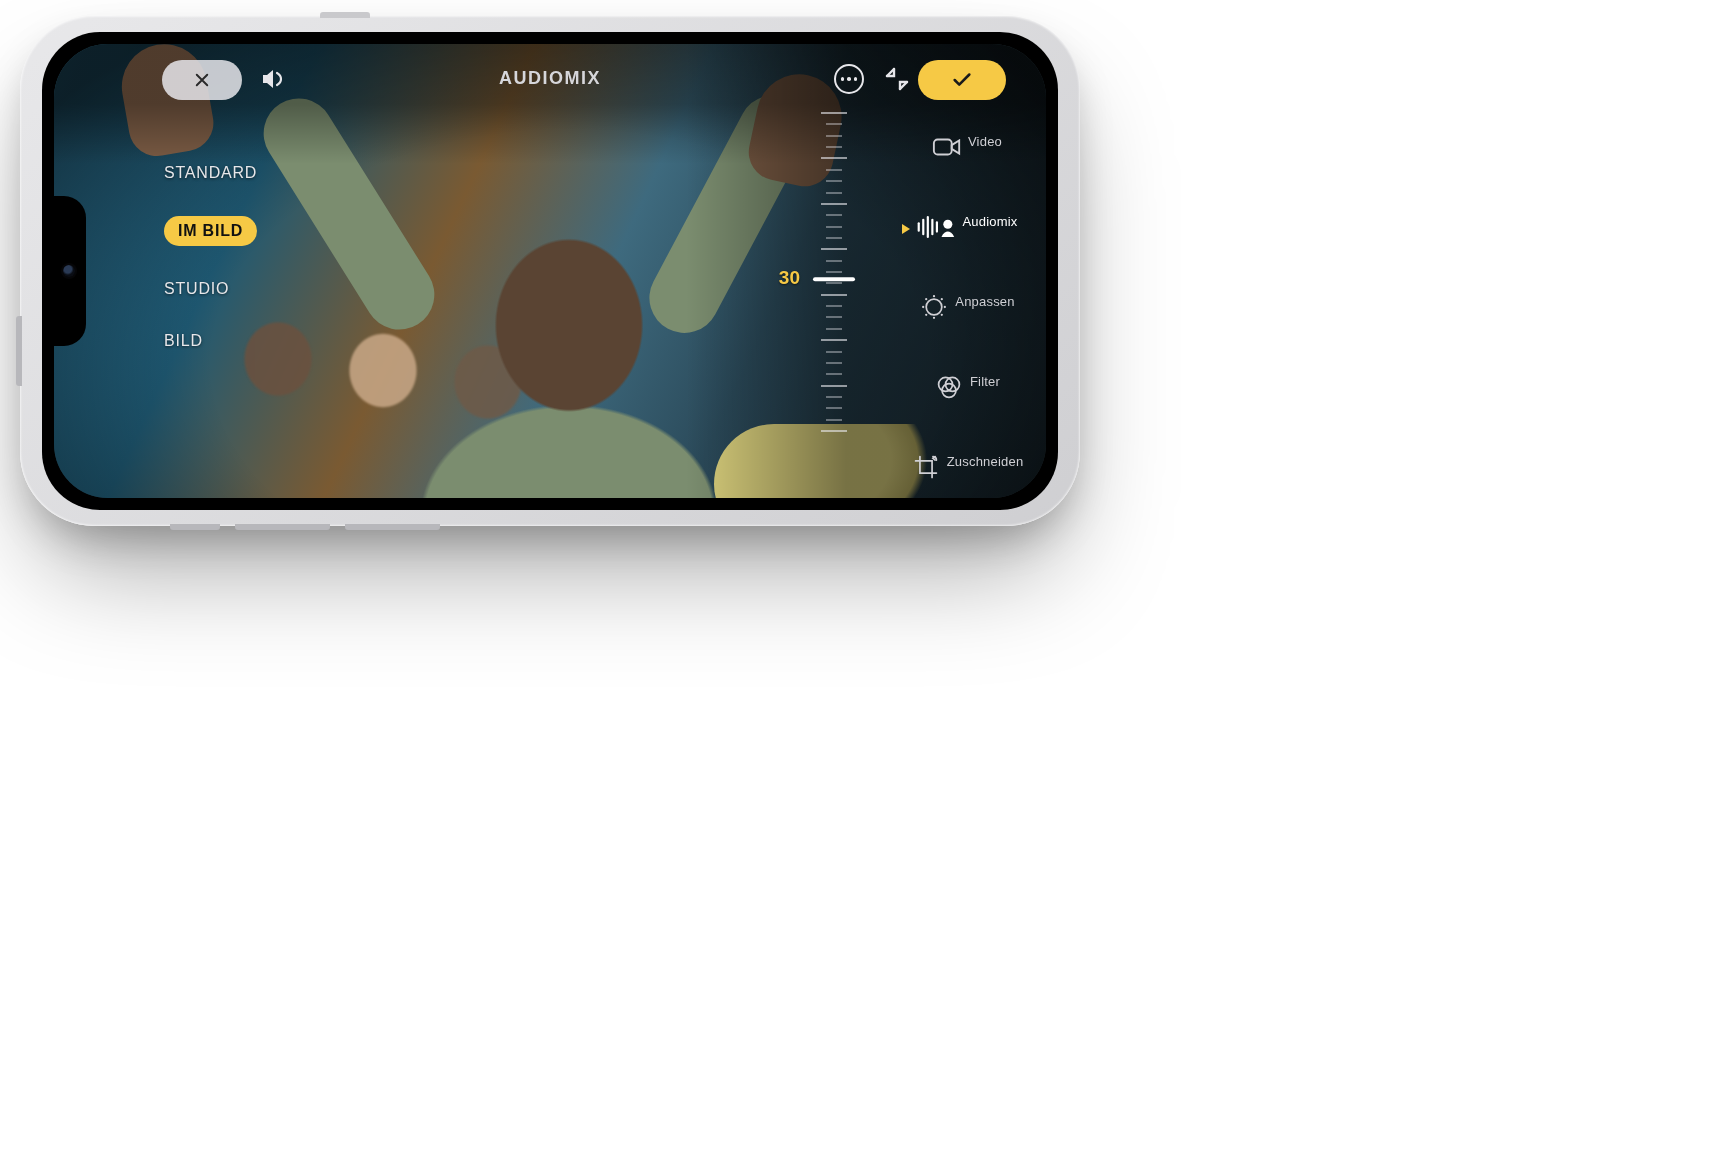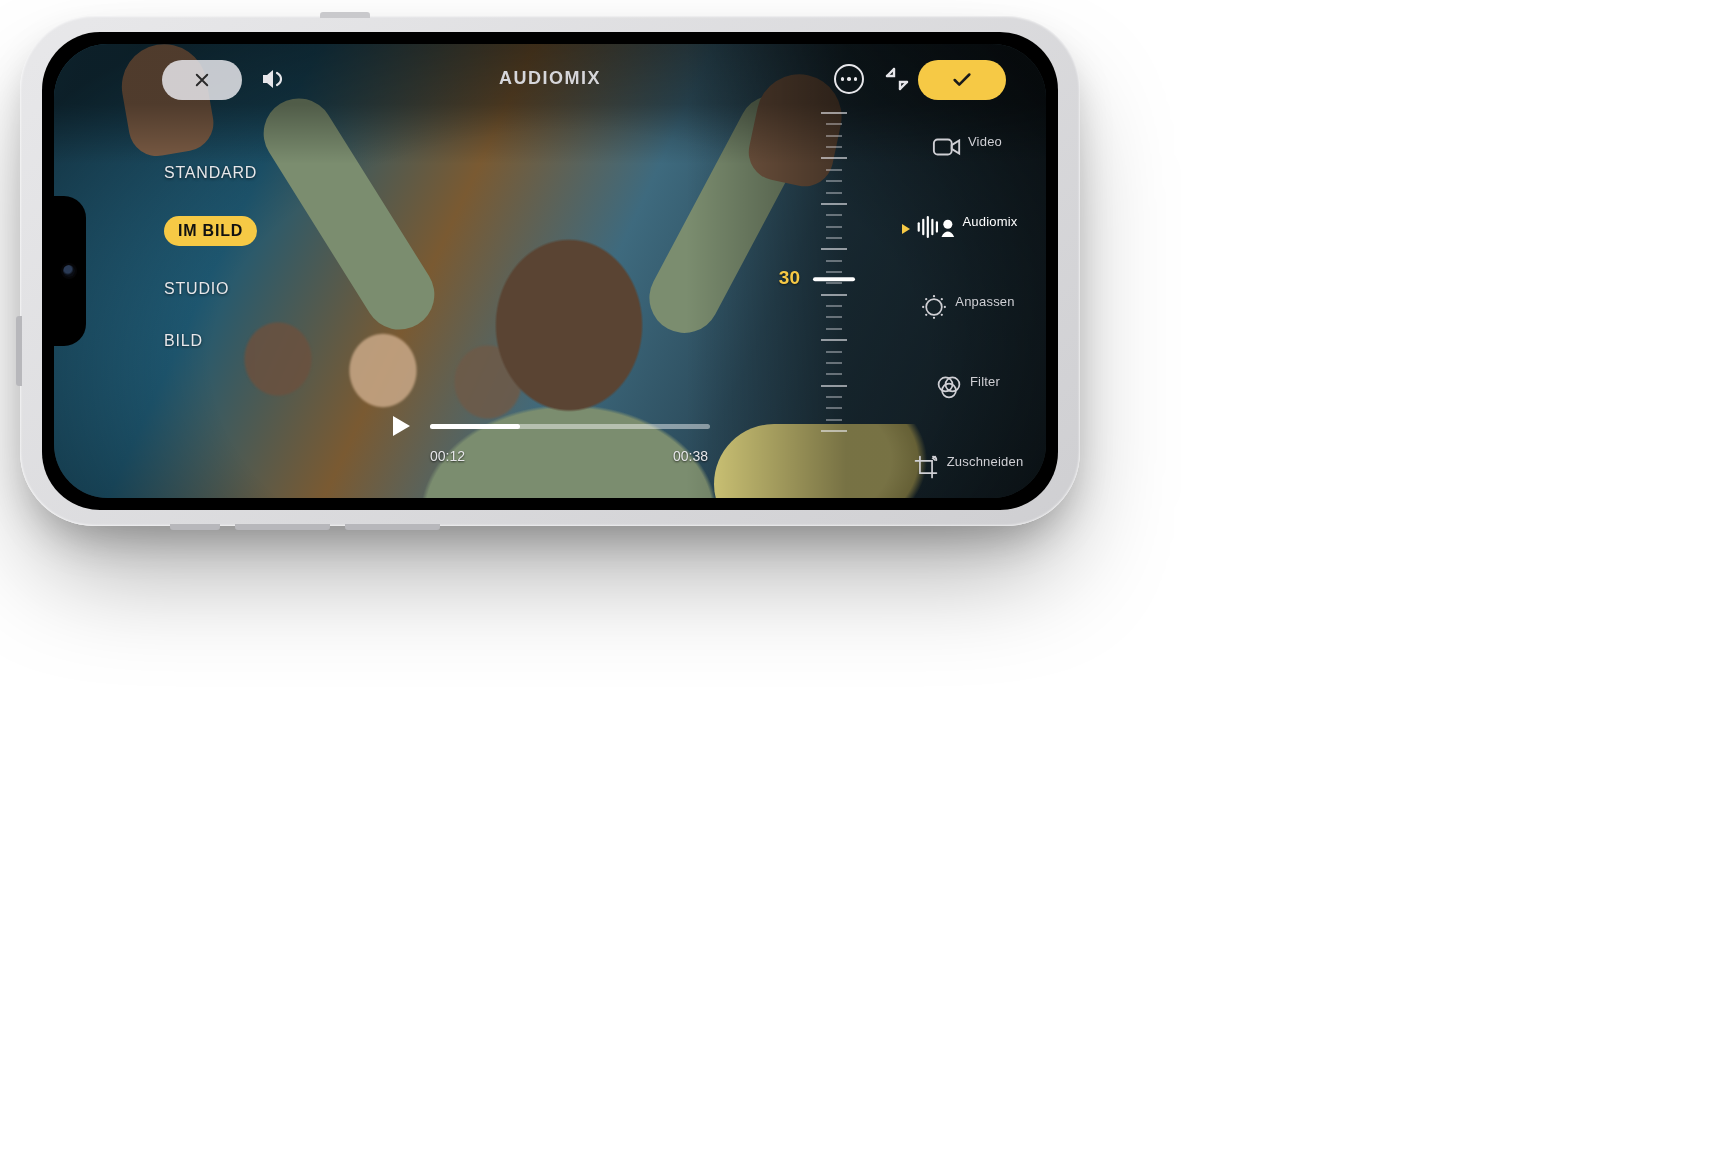--- a/index.html
+++ b/index.html
@@ -339,34 +339,20 @@
         </div>
       </div>
 
       <div class="mode-list">
         <div class="mode-item">STANDARD</div>
         <div class="mode-item active">IM BILD</div>
         <div class="mode-item">STUDIO</div>
         <div class="mode-item">BILD</div>
       </div>
 
-      <div class="playback">
-        <div class="play-row">
-          <svg width="22" height="24" viewBox="0 0 22 24">
-            <path d="M3 2l17 10L3 22z" fill="#fff"></path>
-          </svg>
-          <div class="track">
-            <div class="fill" id="progress-fill" style="width: 32%;"></div>
-          </div>
-        </div>
-        <div class="times">
-          <span>00:12</span>
-          <span>00:38</span>
-        </div>
-      </div>
 
       <div class="vslider">
         <div class="ticks" id="ticks">
             <div class="tick" style="top: 0%; width: 26px; opacity: 0.85;"></div>
             <div class="tick" style="top: 3.57143%; width: 16px; opacity: 0.55;"></div>
             <div class="tick" style="top: 7.14286%; width: 16px; opacity: 0.55;"></div>
             <div class="tick" style="top: 10.7143%; width: 16px; opacity: 0.55;"></div>
             <div class="tick" style="top: 14.2857%; width: 26px; opacity: 0.85;"></div>
             <div class="tick" style="top: 17.8571%; width: 16px; opacity: 0.55;"></div>
             <div class="tick" style="top: 21.4286%; width: 16px; opacity: 0.55;"></div>

